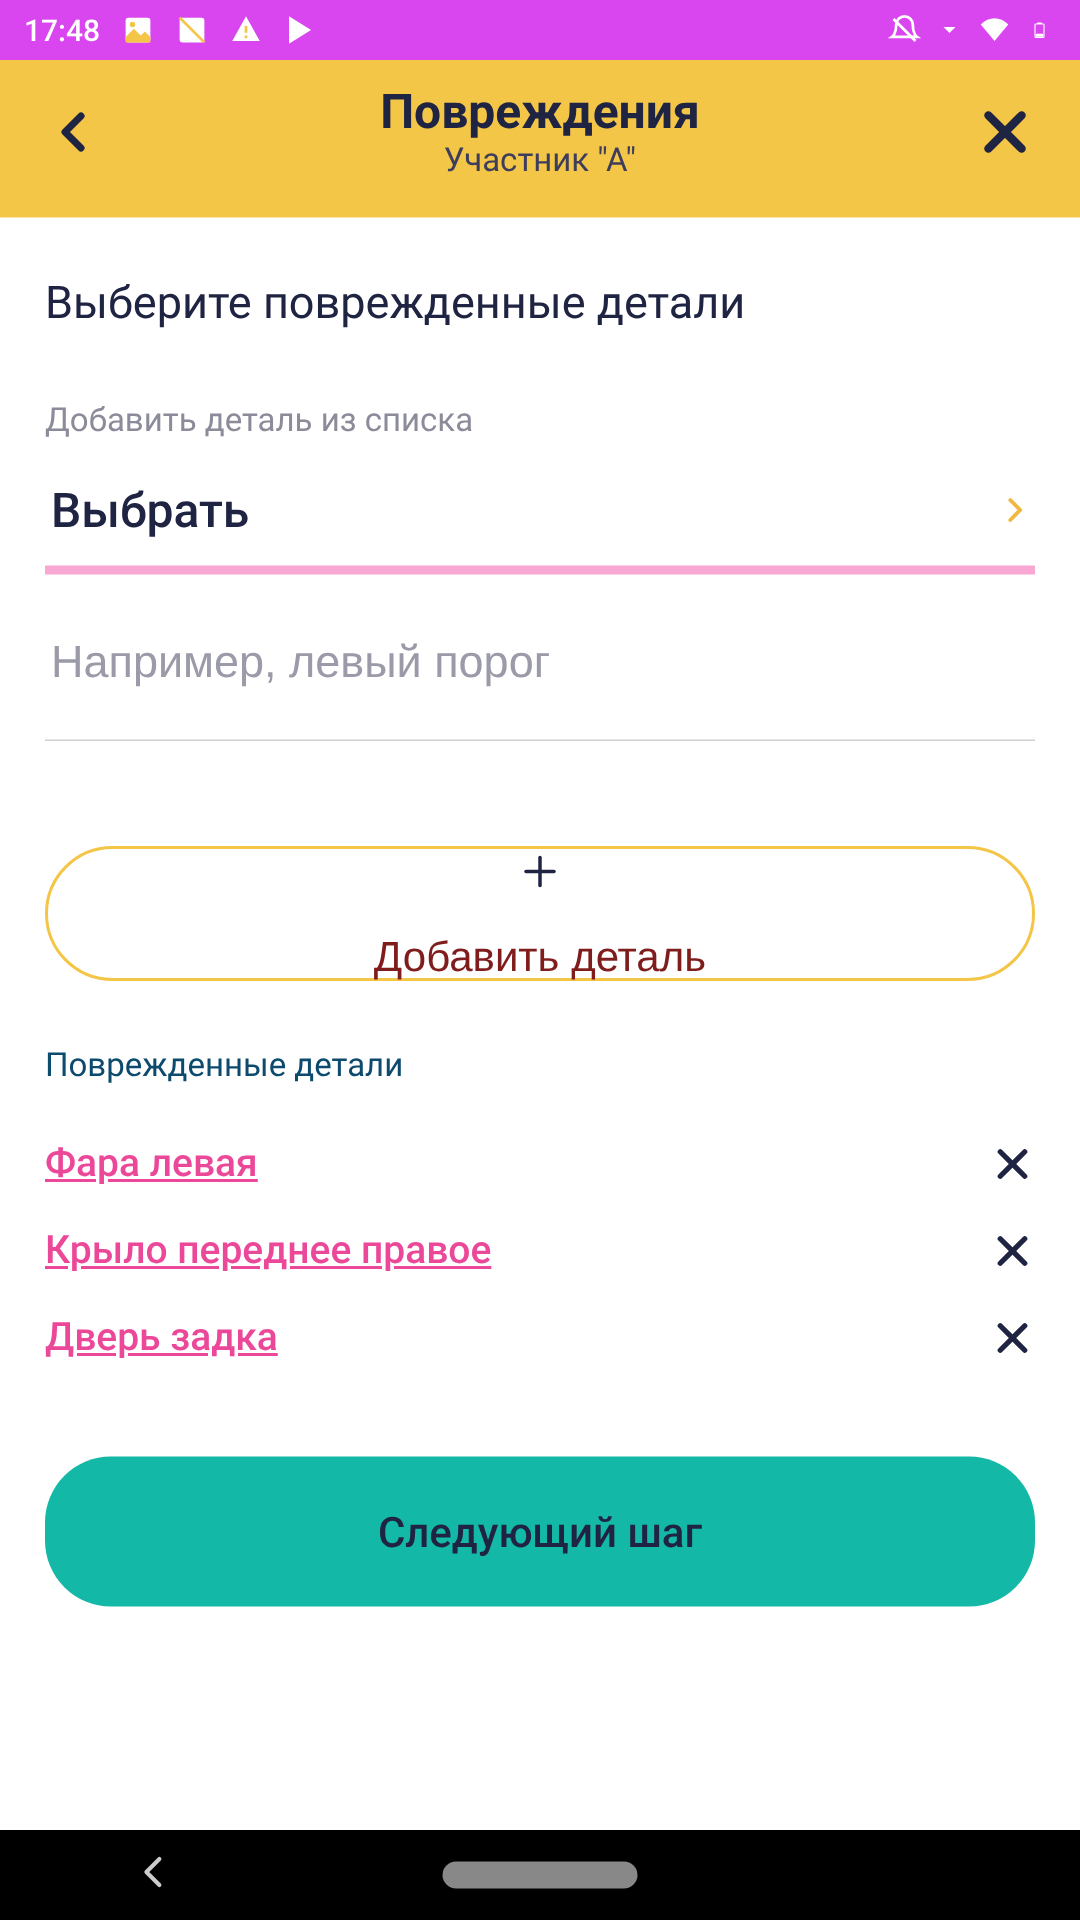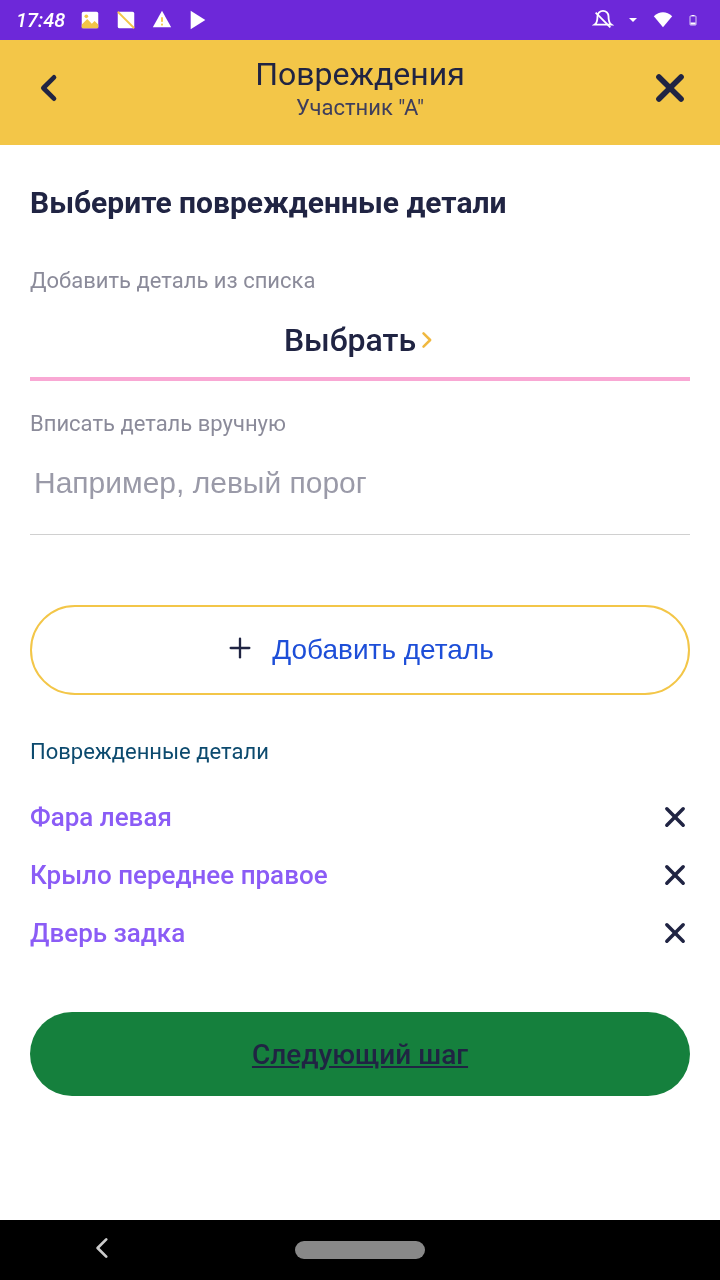--- a/index.html
+++ b/index.html
@@ -1,73 +1,72 @@
 <!DOCTYPE html>
 <html><head>
 <meta charset="utf-8">
 <style>
   * { margin: 0; padding: 0; box-sizing: border-box; }
   html, body { width: 720px; height: 1280px; font-family: -apple-system, BlinkMacSystemFont, "Segoe UI", Roboto, sans-serif; background: #fff; overflow: hidden; }
   
   .status-bar {
     height: 40px;
-    background: #6d28d9;
+    background: #d946ef;
     display: flex;
     align-items: center;
     justify-content: space-between;
     padding: 0 16px;
     color: #fff;
     font-size: 20px;
     font-weight: 500;
-    font-style: italic;
   }
   .status-left { display: flex; align-items: center; gap: 14px; }
   .status-right { display: flex; align-items: center; gap: 8px; }
   .status-icon { width: 22px; height: 22px; display: inline-flex; align-items: center; justify-content: center; }
   
   .app-header {
     background: #f3c648;
     height: 105px;
     display: flex;
     align-items: center;
     justify-content: space-between;
     padding: 0 28px 10px 28px;
   }
   .header-back, .header-close {
     width: 44px; height: 44px;
     display: flex; align-items: center; justify-content: center;
     color: #202443;
   }
   .header-center { text-align: center; flex: 1; }
-  .header-title { font-size: 32px; font-weight: 400; color: #202443; }
+  .header-title { font-size: 32px; font-weight: 700; color: #202443; }
   .header-subtitle { font-size: 22px; color: #3e3e5c; margin-top: 2px; }
   
   .content {
     padding: 40px 30px 0 30px;
   }
   
   .section-heading {
     font-size: 30px;
-    font-weight: 700;
+    font-weight: 400;
     color: #202443;
     margin-bottom: 48px;
   }
   
   .field-label {
     font-size: 22px;
     color: #8b8b9a;
     margin-bottom: 18px;
     margin-top: 30px;
   }
   
   .select-row {
     display: flex;
     align-items: center;
-    justify-content: center;
-    border-bottom: 4px solid #f9a8d4;
+    justify-content: space-between;
+    border-bottom: 6px solid #f9a8d4;
     padding: 10px 4px 18px 4px;
     margin-bottom: 30px;
   }
   .select-value {
     font-size: 32px;
     font-weight: 500;
     color: #202443;
   }
   .chevron {
     color: #f0b83f;
@@ -92,59 +91,60 @@
     margin-top: 70px;
     border: 2px solid #f3c648;
     border-radius: 45px;
     background: #fff;
     display: flex;
     align-items: center;
     justify-content: center;
     gap: 18px;
     font-size: 28px;
     font-weight: 500;
-    color: #1d4ed8;
+    color: #7f1d1d;
+    flex-direction: column;
   }
   .plus-icon { font-size: 34px; font-weight: 300; }
   
   .damaged-section { margin-top: 44px; }
   .damaged-label {
     font-size: 22px;
     color: #0c4a6e;
     margin-bottom: 24px;
   }
   .damaged-item {
     display: flex;
     align-items: center;
     justify-content: space-between;
     padding: 14px 0;
   }
   .damaged-name {
     font-size: 26px;
-    color: #8b5cf6;
-    font-weight: 500;
+    color: #ec4899;
+    font-weight: 500;
+    text-decoration: underline;
   }
   .remove-icon {
     color: #202443;
     width: 30px; height: 30px;
     display: flex; align-items: center; justify-content: center;
   }
   
   .next-button {
     margin: 50px 30px 0 30px;
-    height: 84px;
-    background: #15803d;
+    height: 100px;
+    background: #14b8a6;
     border-radius: 44px;
     display: flex;
     align-items: center;
     justify-content: center;
     font-size: 28px;
     font-weight: 500;
     color: #202443;
-    text-decoration: underline;
   }
   
   .nav-bar {
     position: absolute;
     bottom: 0;
     left: 0;
     width: 720px;
     height: 60px;
     background: #000;
     display: flex;
@@ -239,21 +239,20 @@
   <div class="field-label">Добавить деталь из списка</div>
   <div class="select-row">
     <span class="select-value">Выбрать</span>
     <span class="chevron">
       <svg viewBox="0 0 24 24" width="20" height="20" fill="none" stroke="#f0b83f" stroke-width="3" stroke-linecap="round" stroke-linejoin="round">
           <polyline points="9 4 17 12 9 20"></polyline>
         </svg>
     </span>
   </div>
 
-  <div class="field-label">Вписать деталь вручную</div>
   <input class="text-input" type="text" placeholder="Например, левый порог" style="">
 
   <button class="add-button">
     <span class="plus-icon">
       <svg viewBox="0 0 24 24" width="28" height="28" fill="none" stroke="#202443" stroke-width="2" stroke-linecap="round">
           <line x1="12" y1="4" x2="12" y2="20"></line>
           <line x1="4" y1="12" x2="20" y2="12"></line>
         </svg>
     </span>
     <span>Добавить деталь</span>

